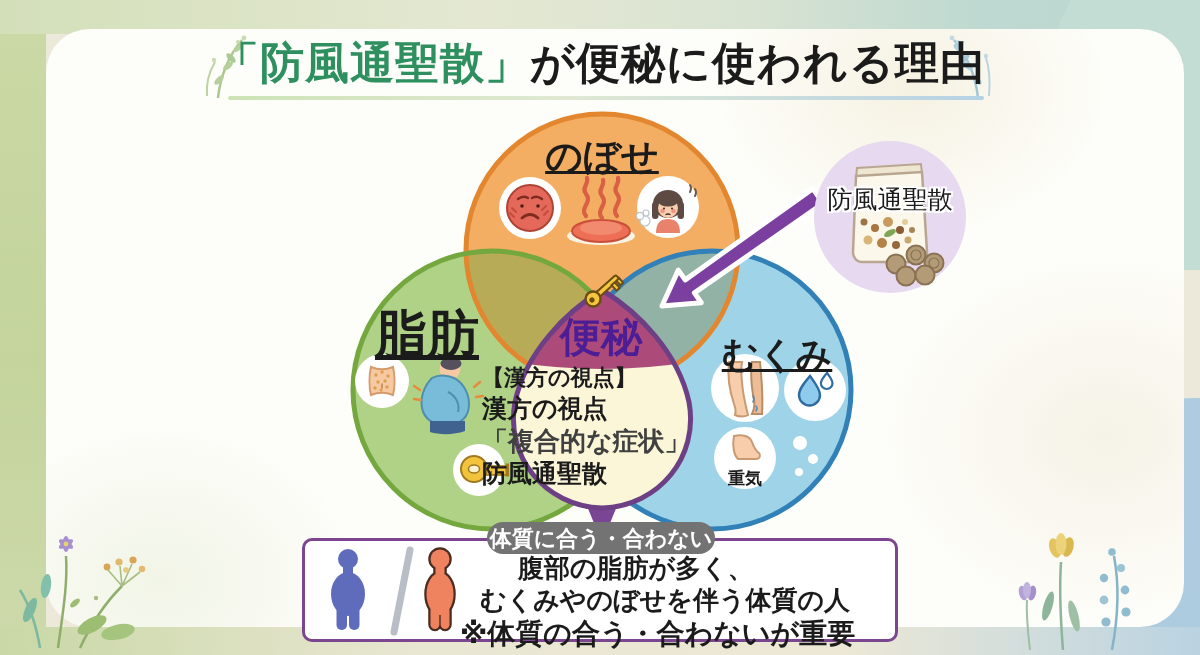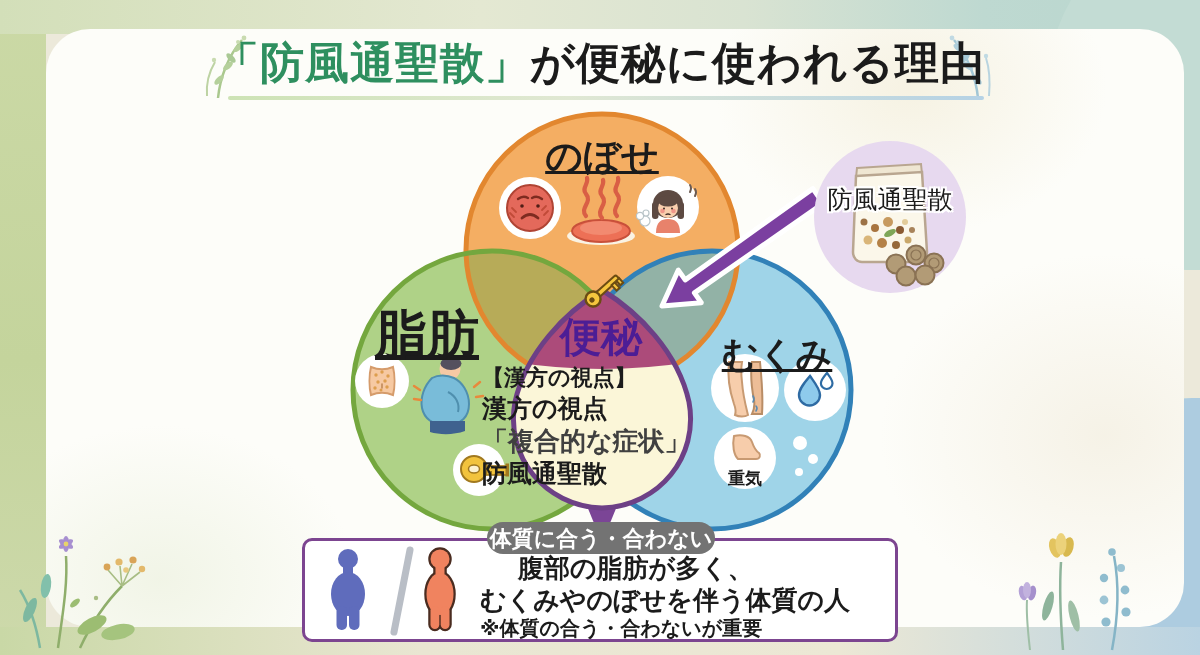--- a/index.html
+++ b/index.html
@@ -39,21 +39,21 @@
   #c-line2{top:392px;font-size:25px;}
   #c-line3{top:424px;font-size:26px;color:#404040;}
   #c-line4{top:457px;font-size:25px;}
   #med-label{left:790px;top:183px;width:200px;text-align:center;font-size:25px;font-weight:normal;
     text-shadow:-2px -2px 0 #fff,2px -2px 0 #fff,-2px 2px 0 #fff,2px 2px 0 #fff,0 -2px 0 #fff,0 2px 0 #fff,-2px 0 0 #fff,2px 0 0 #fff;}
   #fit-box{left:302px;top:538px;width:596px;height:104px;background:#ffffff;border:3px solid #7c4590;border-radius:10px;box-sizing:border-box;z-index:7;}
   #fit-badge{left:487px;top:522px;width:228px;height:32px;line-height:33px;border-radius:17px;background:#737373;
     color:#fff;text-align:center;font-size:22px;font-weight:bold;z-index:10;}
   #box-line1{left:492px;top:551px;width:410px;font-size:26px;font-weight:bold;margin-left:26px;}
   #box-line2{left:480px;top:583px;width:412px;font-size:26px;font-weight:bold;}
-  #box-note{left:480px;top:615px;width:410px;font-size:20px;font-weight:bold;}
+  #box-note{left:460px;top:615px;width:410px;font-size:28px;font-weight:bold;}
   #persons{left:310px;top:546px;width:162px;height:90px;z-index:9;}
 </style>
 </head>
 <body>
 
 <div class="abs" id="bg-left"></div>
 <div class="abs" id="bg-top"></div>
 <div class="abs" id="bg-topright"></div>
 <div class="abs" id="bg-bottomright"></div>
 <div class="abs" id="bg-bottom"></div>

